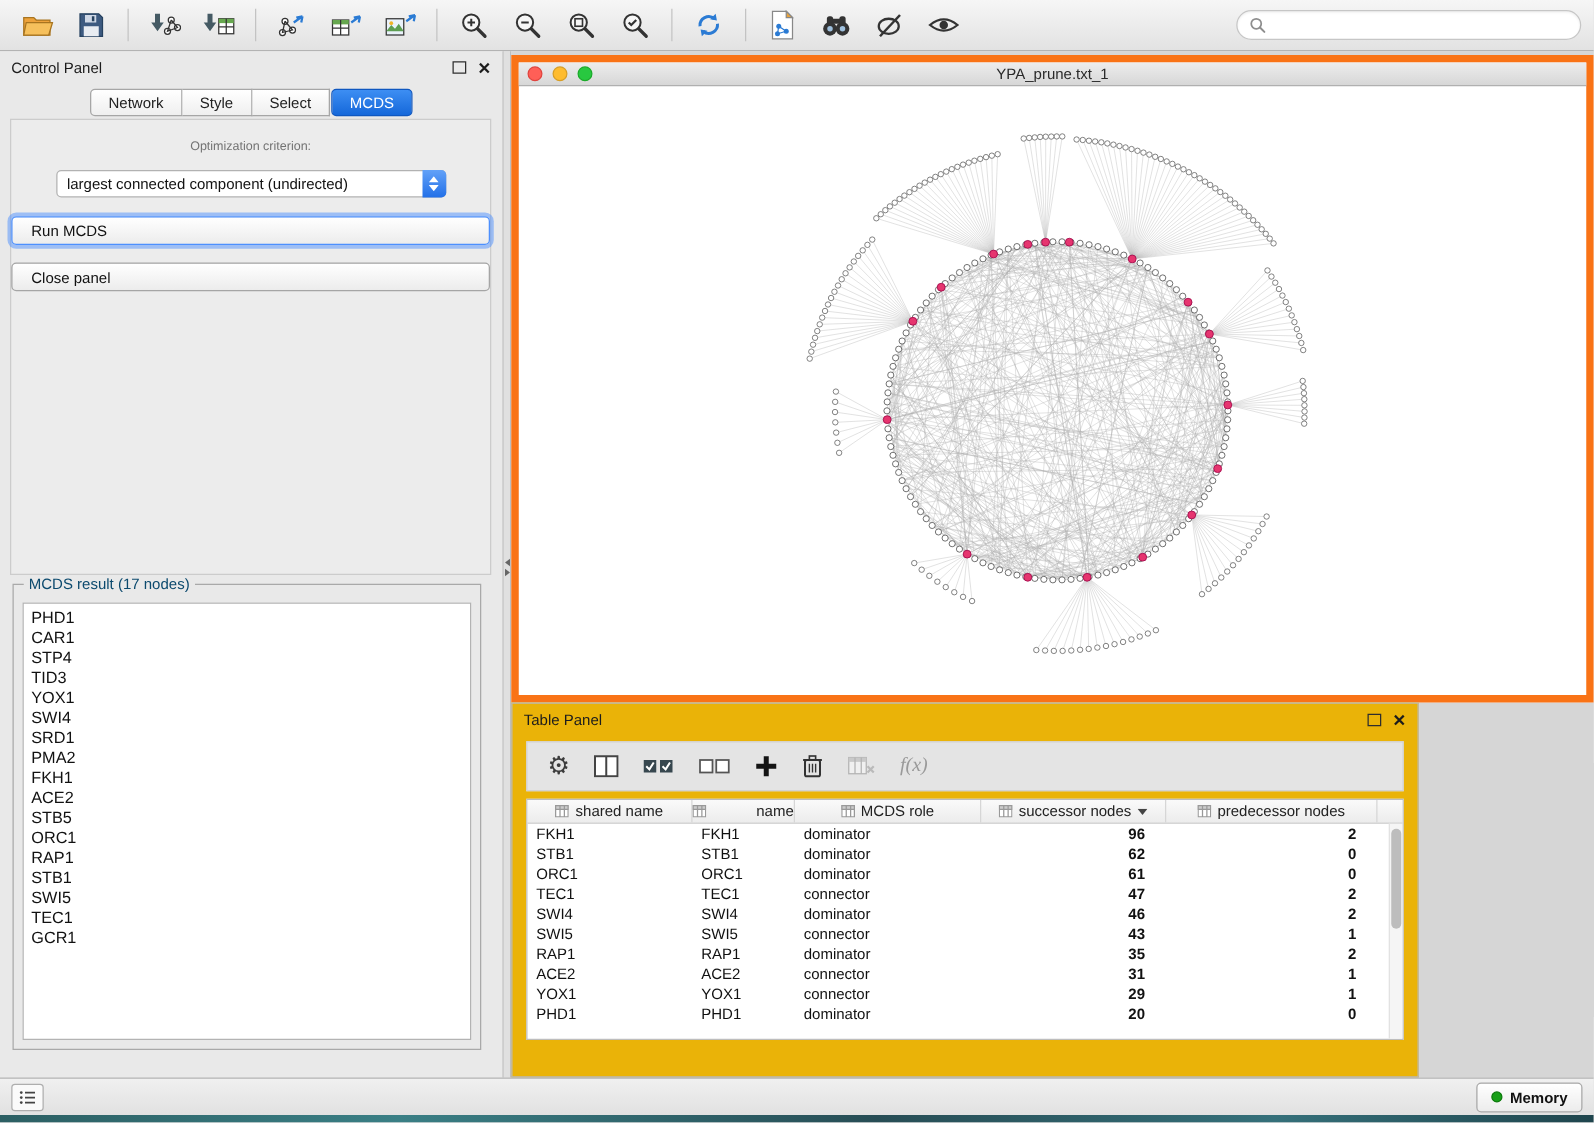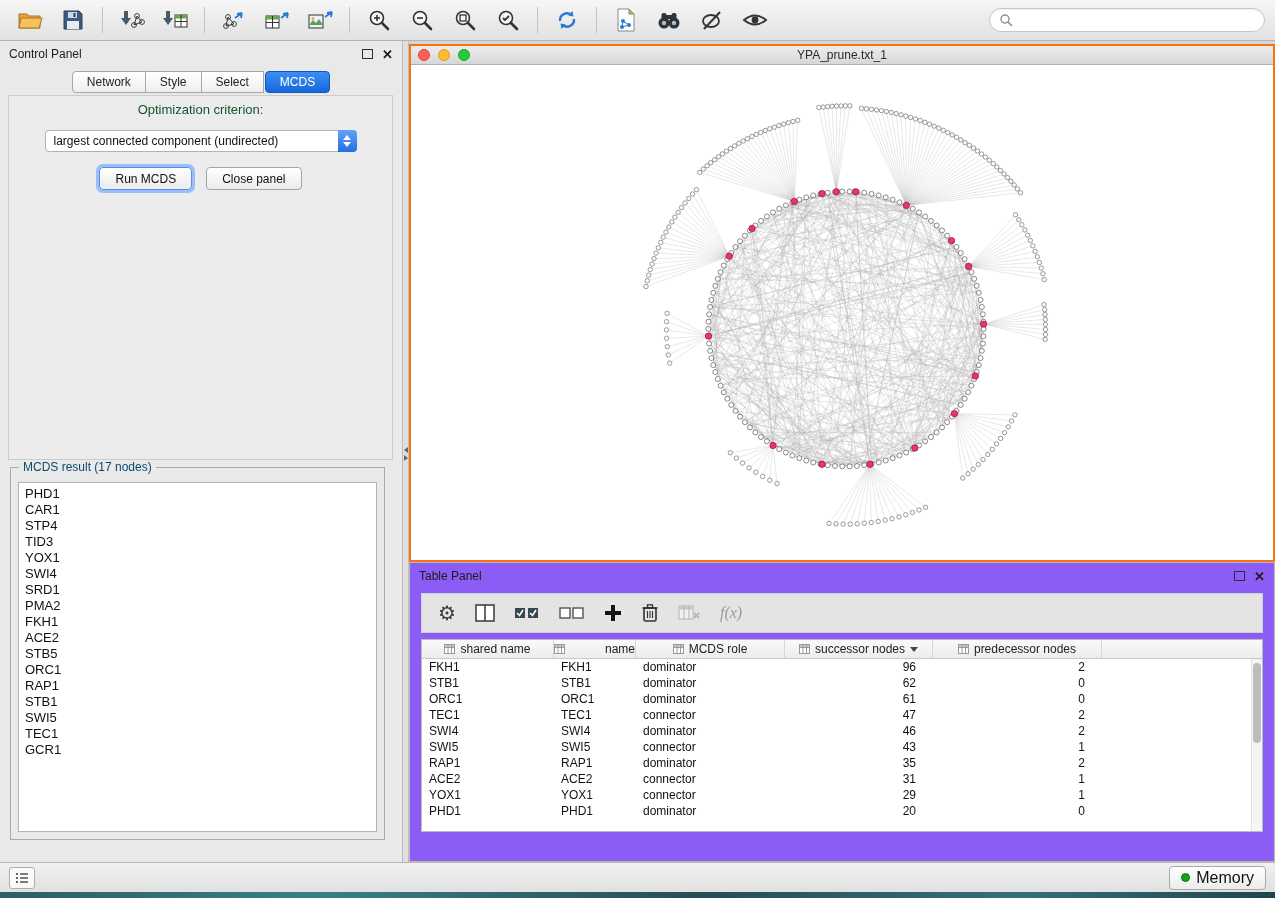--- a/index.html
+++ b/index.html
@@ -27,28 +27,28 @@
   .close-icon{font-size:13px;font-weight:bold;color:#1c1c1c;line-height:1;}
   .cp-tabs{display:flex;justify-content:center;margin-top:4px;position:relative;z-index:2;}
   .seg{height:20px;line-height:20px;padding:0 14px;font-size:12px;color:#222;
        background:linear-gradient(#ffffff,#efefef);border:1px solid #a6a6a6;border-left:none;}
   .seg:first-child{border-left:1px solid #a6a6a6;border-radius:4px 0 0 4px;}
   .seg:last-child{border-radius:0 4px 4px 0;}
   .seg.active{background:linear-gradient(#3d8ef3,#1568da);color:#fff;border:1px solid #0f57c0;
               border-radius:4px;margin-left:1px;}
   .cp-content{position:absolute;left:8px;right:9px;top:54px;height:363px;background:#ececec;
               border:1px solid #cccccc;}
-  .opt-label{text-align:center;margin-top:6px;font-size:13px;color:#14532d;}
+  .opt-label{text-align:center;margin-top:16px;font-size:10px;color:#737373;}
   .dropdown{margin:13px auto 0;width:312px;height:22px;background:#fff;border:1px solid #b2b2b2;
             border-radius:4px;position:relative;display:flex;align-items:center;font-size:12px;
             padding-left:8px;box-sizing:border-box;}
   .dd-stepper{position:absolute;right:-1px;top:-1px;bottom:-1px;width:19px;border-radius:0 4px 4px 0;
               background:linear-gradient(#62a1f8,#2270e8);display:flex;flex-direction:column;
               align-items:center;justify-content:center;gap:2px;}
-  .btn-row{display:flex;justify-content:center;gap:14px;margin-top:15px;}
+  .btn-row{display:flex;justify-content:center;gap:14px;margin-top:15px;flex-direction:column;}
   .btn{height:21px;padding:0 15px;font-size:12px;display:flex;align-items:center;color:#111;
        background:linear-gradient(#ffffff,#ececec);border:1px solid #a5a5a5;border-radius:4px;}
   .btn.focused{box-shadow:0 0 0 3px rgba(77,144,254,.5);border-color:#4d90fe;}
   .result-group{position:absolute;left:10px;right:17px;top:426px;height:371px;border:1px solid #a9a9a9;}
   .group-title{position:absolute;top:-8px;left:8px;background:#e9e9e9;padding:0 4px;font-size:12px;color:#0c4a6e;}
   .result-list{position:absolute;left:7px;right:7px;top:14px;bottom:7px;background:#fff;
                border:1px solid #b3b3b3;overflow:hidden;font-size:13px;padding:3px 0 0 6px;box-sizing:border-box;}
   .mcds-item{height:16px;line-height:16px;}
 
   
@@ -56,61 +56,61 @@
             border-right:1px solid #bdbdbd;box-sizing:border-box;}
   .split-arrow-left{width:0;height:0;border-top:3px solid transparent;border-bottom:3px solid transparent;
             border-right:4px solid #666;margin:2px auto 0;}
   .split-arrow-right{width:0;height:0;border-top:3px solid transparent;border-bottom:3px solid transparent;
             border-left:4px solid #666;margin:2px auto 0;}
   .split-handle{position:absolute;top:404px;left:0;right:0;}
   .right-bg{position:absolute;left:409px;top:41px;width:866px;height:821px;background:#d6d6d6;}
 
   
   .network-window{position:absolute;left:409px;top:44px;width:866px;height:518px;background:#fff;
-                  border:2px solid #f97316;box-sizing:border-box;}
+                  border:6px solid #f97316;box-sizing:border-box;}
   .net-titlebar{height:18px;background:linear-gradient(#ededed,#d7d7d7);border-bottom:1px solid #b0b0b0;
                 display:flex;align-items:center;position:relative;}
   .traffic{display:flex;gap:8px;padding-left:7px;z-index:2;}
   .tl{width:12px;height:12px;border-radius:50%;box-sizing:border-box;}
   .tl.red{background:#ff5f57;border:1px solid #e0443e;}
   .tl.yellow{background:#febc2e;border:1px solid #d89e24;}
   .tl.green{background:#28c840;border:1px solid #1aab29;}
   .net-title{position:absolute;left:0;right:0;text-align:center;font-size:12px;color:#2a2a2a;}
   .net-canvas{position:absolute;left:0;top:18px;right:0;bottom:0;}
 
   
-  .table-panel{position:absolute;left:409px;top:562px;width:866px;height:300px;background:#8b5cf6;
+  .table-panel{position:absolute;left:409px;top:562px;width:726px;height:300px;background:#eab308;
                border:1px solid #b9b9b9;box-sizing:border-box;}
   .tp-toolbar{position:absolute;left:11px;right:11px;top:30px;height:40px;background:#e4e4e4;
               border:1px solid #d2d2d2;display:flex;align-items:center;gap:19px;padding:0 16px;box-sizing:border-box;}
   .gear-glyph{font-size:20px;color:#3c3c3c;line-height:1;}
   .fx{font-family:"Liberation Serif",serif;font-style:italic;font-size:16px;color:#9a9a9a;}
   .tp-table-wrap{position:absolute;left:11px;right:11px;top:76px;height:193px;background:#fff;
                  border:1px solid #bdbdbd;overflow:hidden;box-sizing:border-box;}
   .thead{display:flex;height:19px;background:linear-gradient(#fafafa,#ececec);
          border-bottom:1px solid #c9c9c9;box-sizing:border-box;}
   .th{display:flex;align-items:center;justify-content:center;gap:5px;font-size:12px;color:#222;
       border-right:1px solid #d6d6d6;box-sizing:border-box;flex:none;}
   .th.filler{flex:1;border-right:none;}
   .tr{display:flex;height:16px;align-items:center;font-size:12px;}
   .td{flex:none;box-sizing:border-box;white-space:nowrap;overflow:hidden;}
   .td.text{padding-left:7px;}
-  .td.num{text-align:right;padding-right:17px;}
+  .td.num{text-align:right;padding-right:17px;font-weight:bold;}
   .vscroll{position:absolute;right:0;top:19px;bottom:0;width:10px;background:#f5f5f5;border-left:1px solid #e2e2e2;}
   .vthumb{position:absolute;left:1px;right:1px;top:4px;height:80px;background:#bdbdbd;border-radius:4px;}
   .tp-tabs{position:absolute;left:0;right:0;top:273px;display:flex;justify-content:center;}
 
   
   .statusbar{position:absolute;left:0;top:862px;width:1275px;height:30px;box-sizing:border-box;
              background:linear-gradient(#f0f0f0,#e1e1e1);border-top:1px solid #b5b5b5;
              display:flex;align-items:center;padding:0 9px;}
   .menu-btn{width:24px;height:20px;border:1px solid #aeaeae;border-radius:3px;background:#fafafa;
             display:flex;align-items:center;justify-content:center;}
   .memory-btn{margin-left:auto;height:22px;padding:0 11px;display:flex;align-items:center;gap:6px;
-              font-size:16px;background:linear-gradient(#ffffff,#ececec);border:1px solid #a9a9a9;border-radius:4px;}
+              font-size:12px;background:linear-gradient(#ffffff,#ececec);border:1px solid #a9a9a9;border-radius:4px;font-weight:bold;}
   .mem-dot{width:9px;height:9px;border-radius:50%;background:#18a018;border:1px solid #0c7a0c;box-sizing:border-box;}
   .desktop-strip{position:absolute;left:0;top:892px;width:1275px;height:6px;
                  background:linear-gradient(90deg,#2c5f63,#3a7f85 25%,#274d55 55%,#35707a 80%,#1f454d);}
 </style>
 </head>
 <body>
 
 <div class="toolbar">
   <div class="tbtn">
     <span>

